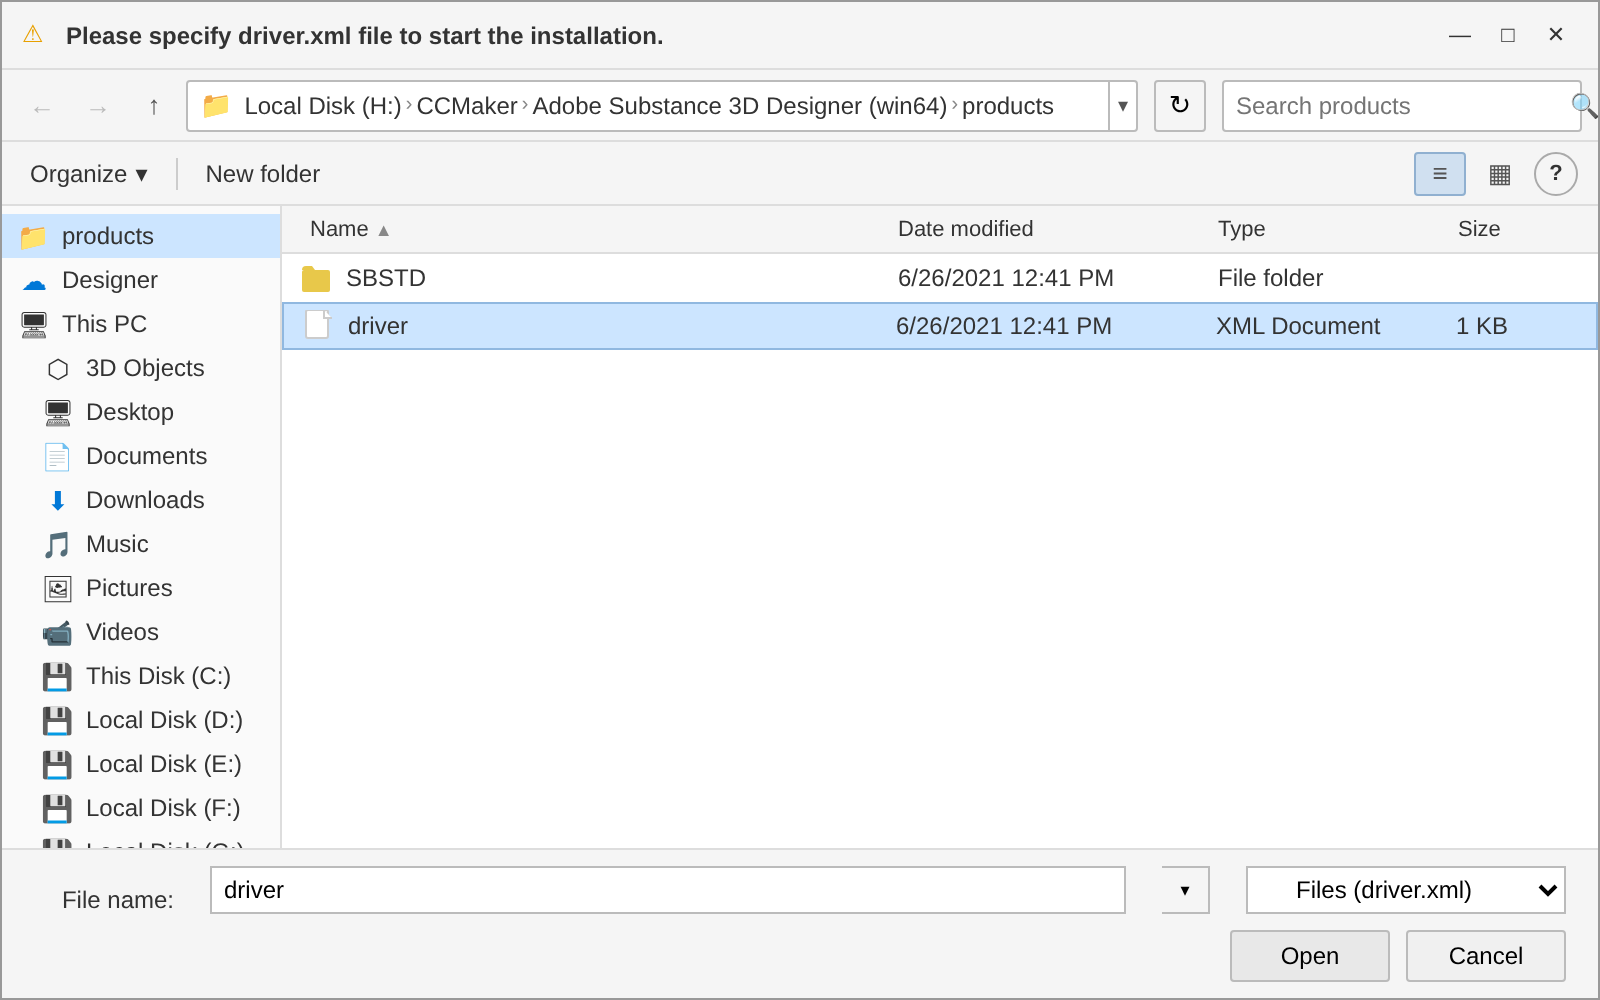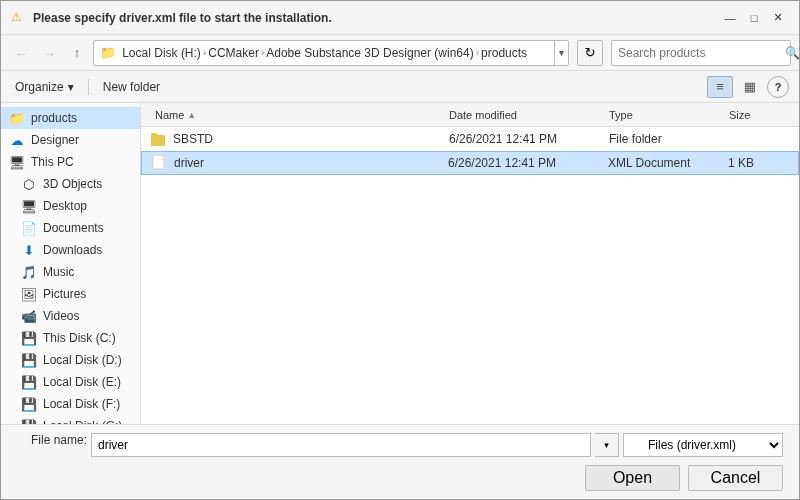--- a/index.html
+++ b/index.html
@@ -330,22 +330,22 @@
     .bottom-bar {
       border-top: 1px solid #ddd;
       background: #f5f5f5;
       padding: 8px 16px;
       display: flex;
       flex-direction: column;
       gap: 8px;
     }
     .filename-row {
       display: flex;
-      align-items: flex-start;
-      gap: 4px;
+      align-items: flex-end;
+      gap: 18px;
     }
     .filename-label {
       font-size: 12px;
       color: #333;
       width: 70px;
       text-align: right;
     }
     .filename-input {
       flex: 1;
       height: 24px;
@@ -374,25 +374,25 @@
       padding: 0 20px;
       background: white;
       cursor: pointer;
     }
     .action-row {
       display: flex;
       justify-content: flex-end;
       gap: 8px;
     }
     .action-btn {
-      width: 95px;
+      width: 80px;
       height: 26px;
       border: 1px solid #bbb;
       background: #f0f0f0;
-      font-size: 16px;
+      font-size: 12px;
       cursor: pointer;
       border-radius: 2px;
     }
     .action-btn.primary {
       background: #e8e8e8;
     }
 
     
     ::-webkit-scrollbar { width: 8px; }
     ::-webkit-scrollbar-track { background: #f5f5f5; }

